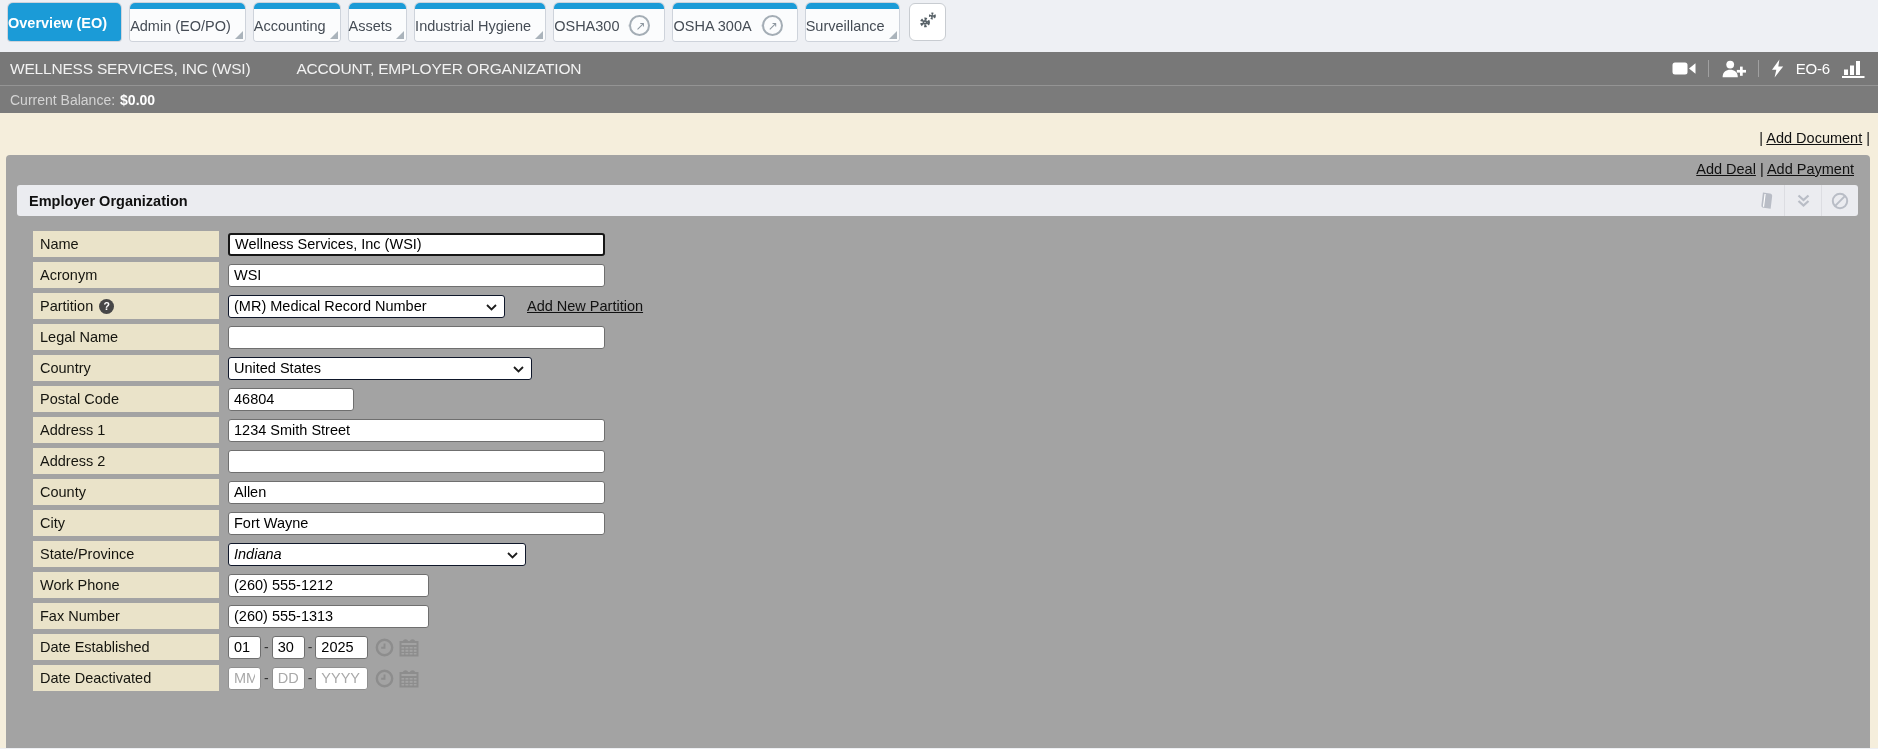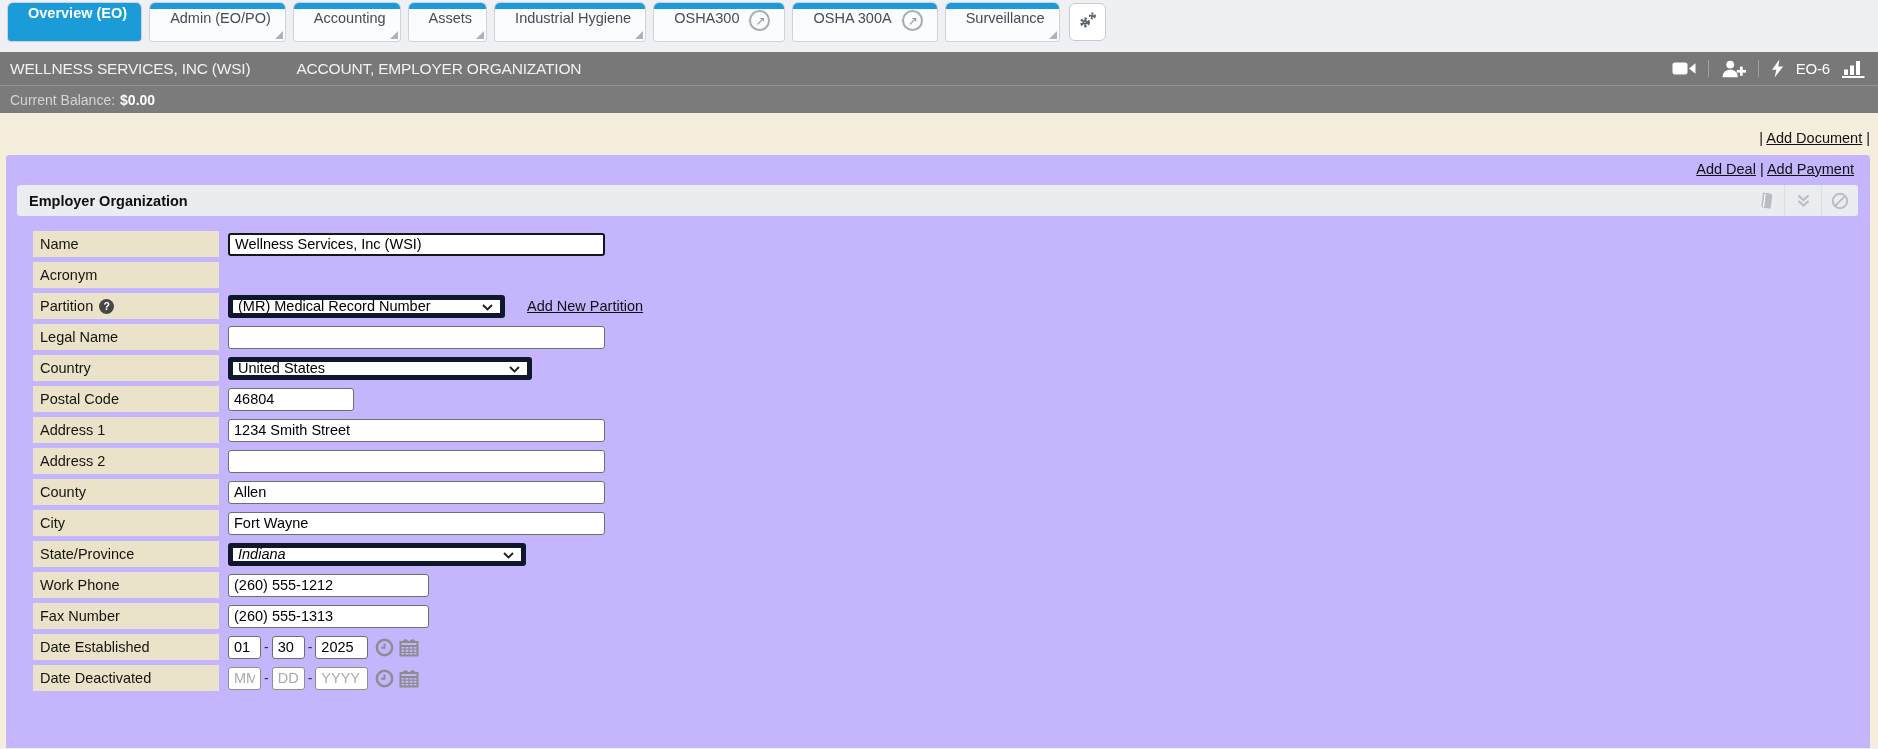--- a/index.html
+++ b/index.html
@@ -2,21 +2,21 @@
 <html><head>
 <meta charset="utf-8">
 <style>
   * { box-sizing: border-box; margin: 0; padding: 0; }
   html,body { width:1878px; height:749px; overflow:hidden; }
   body { font-family:"Liberation Sans", sans-serif; background:#eef0f4; }
 
   
   .tabbar { height:52px; background:#eef0f4; display:flex; align-items:flex-start; padding:3px 0 0 8px; }
   .tabs { display:flex; gap:9px; }
-  .tab { position:relative; display:inline-flex; height:38px; padding:7px 14px 0 20px;
+  .tab { position:relative; display:inline-flex; align-items:center; height:38px; padding:7px 14px 0 0;
          background:linear-gradient(to bottom,#1b9bd7 0,#1b9bd7 6px,#fbfcfd 6px);
          border-radius:5px 5px 3px 3px; box-shadow:0 0 0 1px rgba(185,192,201,.6);
          color:#454c55; font-size:14.5px; cursor:pointer; white-space:nowrap; }
   .tab.active { background:#1b9bd7; color:#fff; font-weight:bold; padding-top:2px; }
   .fold { position:absolute; right:2px; bottom:2px; width:0; height:0;
           border-left:8px solid transparent; border-bottom:8px solid #aab3bb; }
   .ext { display:inline-flex; align-items:center; justify-content:center; width:21px; height:21px;
          border:2px solid #a4adb5; border-radius:50%; margin-left:10px; padding-left:1px;
          color:#8d97a0; font-size:12px; line-height:1; }
   .ext::before { content:"\2197"; }
@@ -35,21 +35,21 @@
 
   .balancebar { height:28px; background:#7b7b7b; border-top:1px solid #949494; display:flex;
                 align-items:center; padding-left:10px; font-size:14px; }
   .balancebar .bl { color:#d4d4d4; margin-right:5px; }
   .balancebar .bv { color:#fff; font-weight:bold; }
 
   
   .content { height:635px; background:#f5eedc; display:flex; flex-direction:column; }
   .adddoc { text-align:right; padding:17px 8px 0 0; font-size:14.5px; color:#111; height:42px; }
   .adddoc a, .panel-links a, .inline-link { color:#111; text-decoration:underline; cursor:pointer; }
-  .panel { flex:1; background:#c4b5fd; margin:0 8px 0 6px; border-radius:4px 4px 0 0; padding:5px 0 0 0; }
+  .panel { flex:1; background:#a3a3a3; margin:0 8px 0 6px; border-radius:4px 4px 0 0; padding:5px 0 0 0; }
   .panel-links { text-align:right; padding:1px 16px 6px 0; font-size:14.5px; color:#111; }
   .panel-header { margin:2px 12px 0 11px; height:31px; background:#ebecf0; border-radius:3px;
                   display:flex; align-items:center; padding:0 0 0 12px;gap:8px; }
   .panel-title { font-size:14.5px; font-weight:bold; color:#101010; }
   .panel-tools { margin-left:auto; display:flex; align-items:center; height:100%; color:#b9bdc6; }
   .panel-tools .pt { width:36px; height:100%; display:flex; align-items:center; justify-content:center; cursor:pointer; }
   .panel-tools .psep { width:1px; height:100%; background:#dcdde2; }
 
   
   .form { margin:15px 0 0 27px; }
@@ -59,21 +59,21 @@
   .help { display:inline-flex; align-items:center; justify-content:center; width:15px; height:15px;
           border-radius:50%; background:#474747; color:#fff; font-size:10.5px; font-weight:bold;
           margin-left:6px; cursor:pointer; }
   .help::before { content:"?"; }
   .val { display:flex; align-items:center; margin-left:9px; }
   input.txt { height:23px; border:1px solid #6f6f6f; border-radius:3px; font-family:"Liberation Sans",sans-serif;
               font-size:14.5px; padding:0 5px; color:#000; background:#fff; outline:none; }
   input.txt.focused { border:2px solid #161616; }
   input.txt::placeholder { color:#a9a9a9; }
   input.txt.muted { border-color:#8f8f8f; }
-  .sel { height:23px; border:5px solid #0f172a; border-radius:3px; background:#fff; display:flex;
+  .sel { height:23px; border:1px solid #0f172a; border-radius:3px; background:#fff; display:flex;
          align-items:center; font-size:14.5px; color:#000; padding:0 7px 0 5px; cursor:pointer; }
   .sel .sel-text { flex:1; white-space:nowrap; overflow:hidden; }
   .date-dash { margin:0 3px; color:#333; font-size:14px; }
   .date-ic { display:flex; align-items:center; margin-left:7px; cursor:pointer; color:#8d8d8d; }
   .date-ic + .date-ic { margin-left:5px; }
 </style>
 </head>
 <body>
 
 <div class="tabbar">
@@ -214,20 +214,23 @@
             <span>Name</span>
           </div>
           <div class="val">
             <input class="txt focused" type="text" value="Wellness Services, Inc (WSI)" style="width: 377px;">
           </div>
         </div>
         <div class="row">
           <div class="lbl">
             <span>Acronym</span>
           </div>
+          <div class="val">
+            <input class="txt" type="text" value="WSI" style="width: 377px;">
+          </div>
         </div>
         <div class="row">
           <div class="lbl">
             <span>Partition</span>
             <span class="help"></span>
           </div>
           <div class="val">
             <div class="sel" style="width: 277px;">
               <span class="sel-text">(MR) Medical Record Number</span>
               <span><svg width="11" height="7" viewBox="0 0 11 7" fill="none" stroke="#1c1c1c" stroke-width="1.8">

